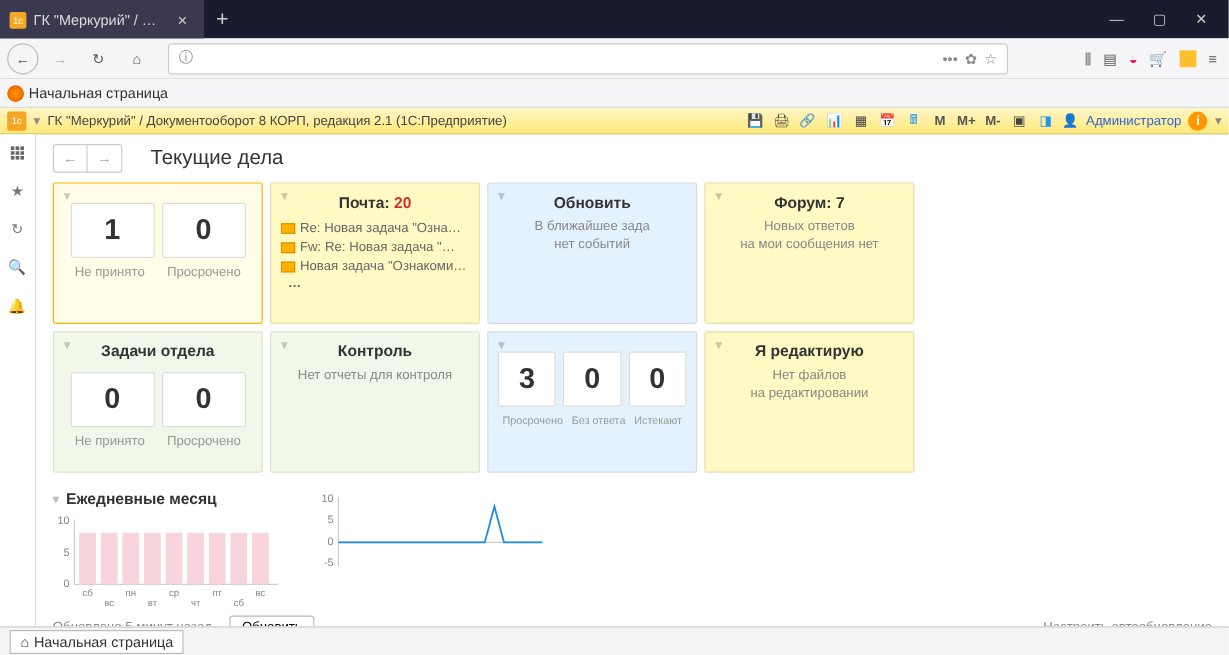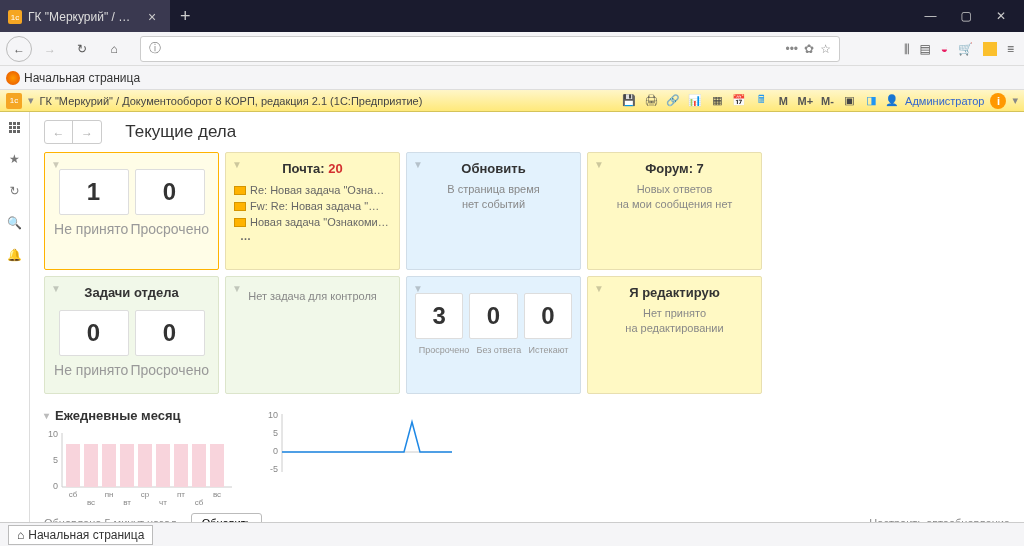--- a/index.html
+++ b/index.html
@@ -63,21 +63,21 @@
 
 .c-yel { background: #fffde7; border: 1px solid #ffb300; }
 .c-yel2 { background: #fff9c4; border: 1px solid #e8dfb0; }
 .c-grn { background: #f1f8e9; border: 1px solid #dce5cb; }
 .c-blu { background: #e3f2fd; border: 1px solid #d0dde8; }
 
 .boxes { display: flex; gap: 6px; justify-content: center; margin-top: 10px; }
 .box { background: #fff; border: 1px solid #ddd; border-radius: 2px; width: 70px; padding: 8px 0; text-align: center; }
 .box .num { font-size: 24px; font-weight: bold; color: #333; }
 .box3 .box { width: 50px; }
-.labels { display: flex; justify-content: space-around; font-size: 14px; color: #999; margin-top: 6px; }
+.labels { display: flex; justify-content: space-around; font-size: 11px; color: #999; margin-top: 6px; }
 .labels3 { display: flex; justify-content: space-around; font-size: 9px; color: #999; margin-top: 6px; }
 
 .maillist { margin-top: 6px; font-size: 11px; }
 .mailrow { display: flex; align-items: center; gap: 4px; padding: 2px 0; color: #666; white-space: nowrap; overflow: hidden; }
 .mic { width: 12px; height: 9px; background: #ffb300; border: 1px solid #d49500; flex-shrink: 0; }
 .mailrow span { overflow: hidden; text-overflow: ellipsis; }
 .maildots { padding-left: 6px; color: #666; font-weight: bold; }
 
 .charts { display: flex; gap: 30px; margin-top: 14px; align-items: flex-start; }
 .chart { }
@@ -225,21 +225,21 @@
               <div class="mic"></div>
               <span>Новая задача "Ознакоми…</span>
             </div>
           <div class="maildots">…</div>
         </div>
       </div>
 
       <div class="card c-blu">
         <span class="chev">▼</span>
         <h3>Обновить</h3>
-        <div class="sub"><span>В страница время</span><br><span>нет событий</span></div>
+        <div class="sub"><span>В ближайшее зада</span><br><span>нет событий</span></div>
       </div>
 
       <div class="card c-yel2">
         <span class="chev">▼</span>
         <h3><span>Форум:</span> <span>7</span></h3>
         <div class="sub"><span>Новых ответов</span><br><span>на мои сообщения нет</span></div>
       </div>
 
       <div class="card c-grn">
         <span class="chev">▼</span>
@@ -253,21 +253,22 @@
             </div>
         </div>
         <div class="labels">
             <span>Не принято</span>
             <span>Просрочено</span>
           </div>
       </div>
 
       <div class="card c-grn">
         <span class="chev">▼</span>
-        <div class="sub">Нет задача для контроля</div>
+        <h3>Контроль</h3>
+        <div class="sub">Нет отчеты для контроля</div>
       </div>
 
       <div class="card c-blu">
         <span class="chev">▼</span>
         <div class="boxes box3">
           <div class="box">
               <div class="num">3</div>
             </div>
           <div class="box">
               <div class="num">0</div>
@@ -279,21 +280,21 @@
         <div class="labels3">
             <span>Просрочено</span>
             <span>Без ответа</span>
             <span>Истекают</span>
           </div>
       </div>
 
       <div class="card c-yel2">
         <span class="chev">▼</span>
         <h3>Я редактирую</h3>
-        <div class="sub"><span>Нет принято</span><br><span>на редактировании</span></div>
+        <div class="sub"><span>Нет файлов</span><br><span>на редактировании</span></div>
       </div>
     </div>
 
     <div class="charts">
       <div class="chart">
         <h4>Ежедневные месяц</h4>
         <svg width="190" height="80">
           <text x="14" y="10" font-size="9" fill="#888" text-anchor="end">10</text>
           <text x="14" y="36" font-size="9" fill="#888" text-anchor="end">5</text>
           <text x="14" y="62" font-size="9" fill="#888" text-anchor="end">0</text>

